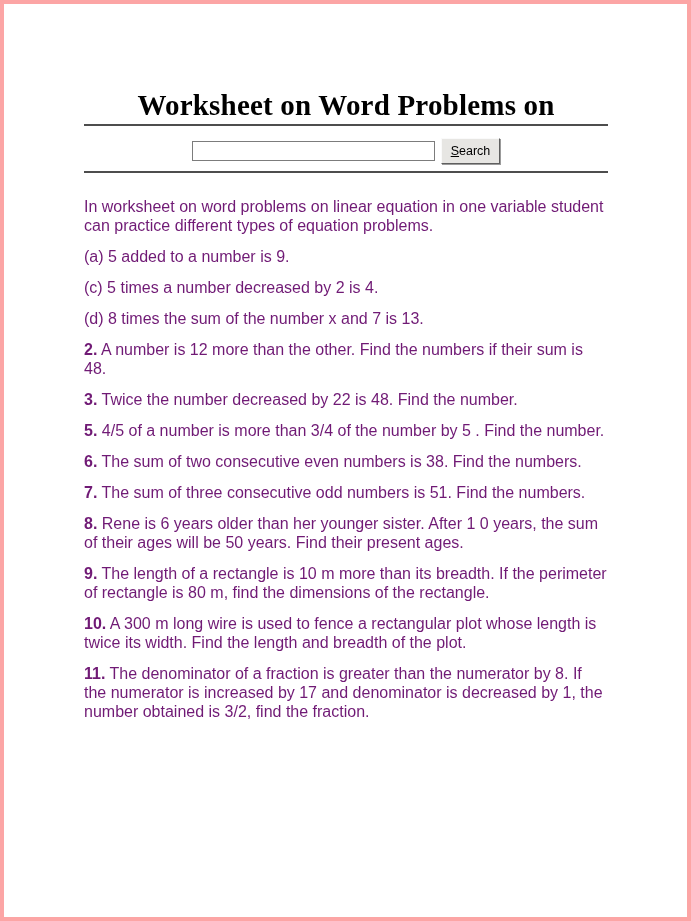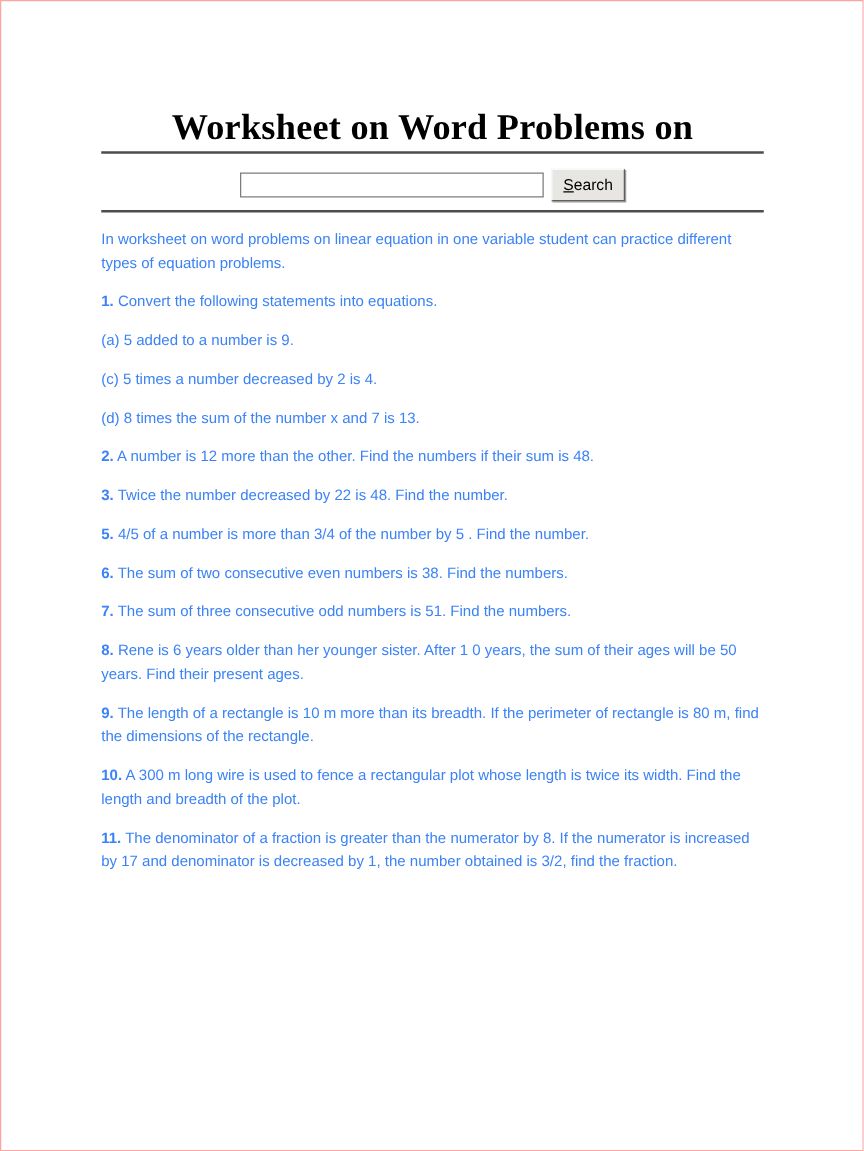--- a/index.html
+++ b/index.html
@@ -1,21 +1,21 @@
 <!DOCTYPE html>
 <html><head>
 <meta charset="utf-8">
 <style>
   * { margin:0; padding:0; box-sizing:border-box; }
   html,body { background:#ffffff; }
   .page {
     position:relative;
     width:691px; height:921px;
     background:#ffffff;
-    border:1px solid #fca5a5;
+    border:4px solid #fca5a5;
     font-family:"Liberation Sans","DejaVu Sans",sans-serif;
     color:#1c1c1c;
     overflow:hidden;
   }
   .inner { margin:0 79px 0 80px; }
 
   .doc-header { padding-top:86px; }
   .title {
     font-family:"Liberation Serif","DejaVu Serif",serif;
     font-weight:700;
@@ -61,24 +61,24 @@
     box-shadow:1px 1px 0 #9b9b9b;
     font-family:"Liberation Sans","DejaVu Sans",sans-serif;
     font-size:12.5px;
     color:#000000;
     cursor:pointer;
   }
   .btn-label { display:inline-block; }
   .btn-label::first-letter { text-decoration:underline; }
 
   .content {
-    padding-top:12px;
-    font-size:12px;
+    padding-top:24px;
+    font-size:16px;
     line-height:19px;
-    color:#3b82f6;
+    color:#701a75;
   }
   .para { margin:0 0 12px 0; }
   .num { font-weight:700; }
   .num.plain { font-weight:400; }
   .gap-before { }
 </style>
 </head>
 <body>
 
 <div class="page">
@@ -95,21 +95,20 @@
         <button type="button" class="search-button">
           <span class="btn-label">Search</span>
         </button>
       </div>
       <hr class="rule rule-search">
     </header>
 
     <main class="content">
       <p class="para">In worksheet on word problems on linear equation in one variable student can practice different types of equation problems.</p>
 
-      <p class="para"><strong class="num">1.</strong> <span>Convert the following statements into equations.</span></p>
 
       <p class="para"><span class="num plain">(a)</span> <span>5 added to a number is 9.</span></p>
 
 
       <p class="para"><span class="num plain">(c)</span> <span>5 times a number decreased by 2 is 4.</span></p>
 
       <p class="para"><span class="num plain">(d)</span> <span>8 times the sum of the number x and 7 is 13.</span></p>
 
       <p class="para"><strong class="num">2.</strong> <span>A number is 12 more than the other. Find the numbers if their sum is 48.</span></p>
 

